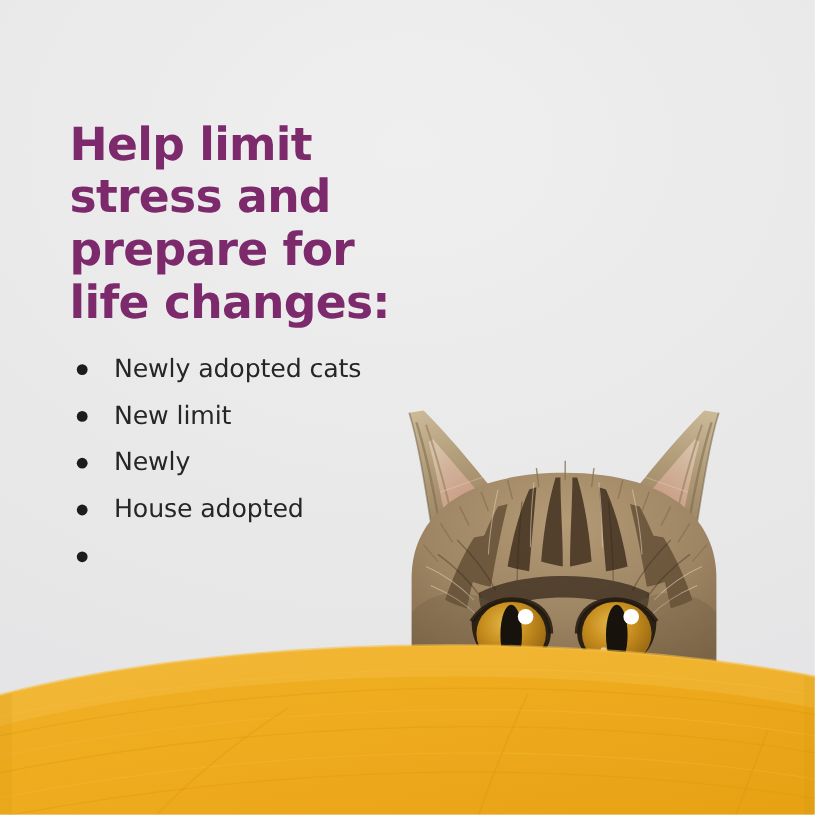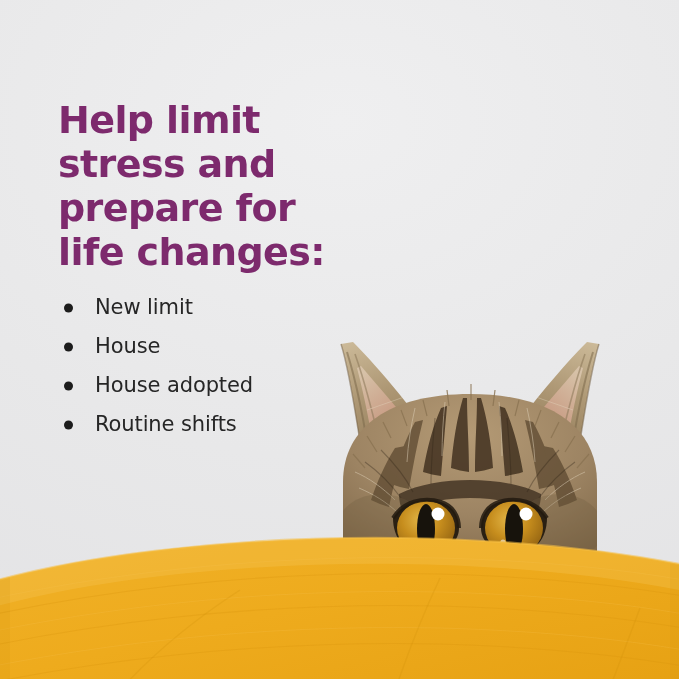--- a/index.html
+++ b/index.html
@@ -94,33 +94,36 @@
   <div class="bg-wash"></div>
 
   <h1 class="headline">Help limit
 stress and
 prepare for
 life changes:</h1>
 
   <ul class="bullets">
     <li>
       <span class="dot"></span>
+      <span>Newly adopted cats</span>
+    </li>
+    <li>
+      <span class="dot"></span>
       <span>New limit</span>
     </li>
     <li>
       <span class="dot"></span>
-      <span>House</span>
+      <span>Newly</span>
     </li>
     <li>
       <span class="dot"></span>
       <span>House adopted</span>
     </li>
     <li>
       <span class="dot"></span>
-      <span>Routine shifts</span>
     </li>
   </ul>
 
   <div id="cat">
     <svg viewBox="0 0 350 240" xmlns="http://www.w3.org/2000/svg">
       <defs>
         <linearGradient id="earOuter" x1="0" y1="0" x2="0.3" y2="1">
           <stop offset="0%" stop-color="#cdbb9a"></stop>
           <stop offset="45%" stop-color="#ae9875"></stop>
           <stop offset="100%" stop-color="#8e7754"></stop>

